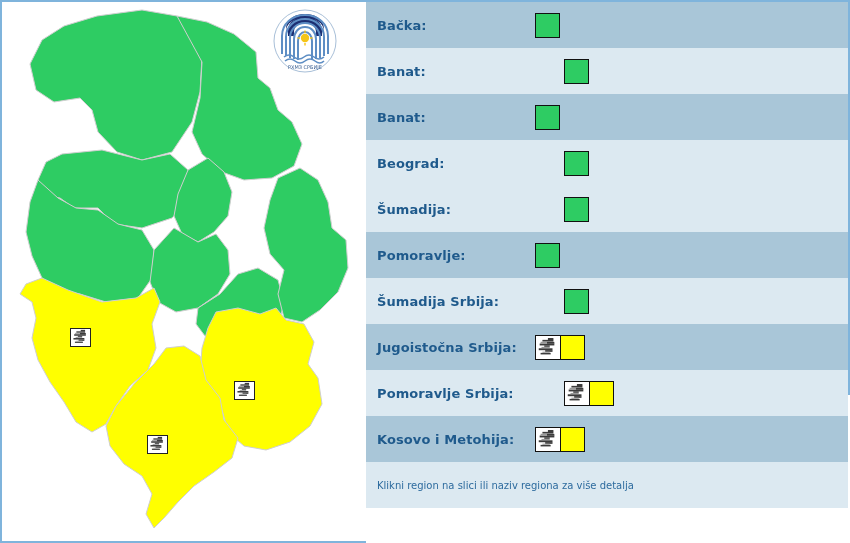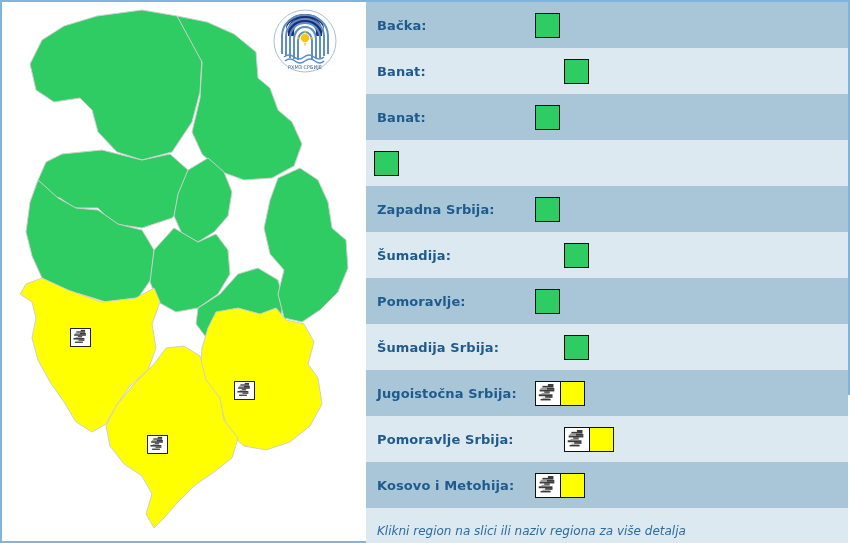--- a/index.html
+++ b/index.html
@@ -107,25 +107,24 @@
 
   .footer-row {
     height: 46px;
     display: flex;
     align-items: center;
     background: #dce9f1;
     box-sizing: border-box;
   }
   .footer-text {
     padding-left: 11px;
-    font-size: 12px;
+    font-size: 10px;
     color: #2d6b9e;
     font-weight: normal;
     white-space: nowrap;
-    font-style: italic;
   }
 </style>
 </head>
 <body>
 
 <div id="app">
 
   <div id="map-panel">
 
     <svg id="map-svg" viewBox="0 0 366 543">
@@ -252,26 +251,21 @@
             <div class="sev-swatch green"></div>
           </div>
         </div>
         <div class="row odd">
           <div class="row-label">Banat:</div>
           <div class="sev-wrap">
             <div class="sev-swatch green"></div>
           </div>
         </div>
         <div class="row even">
-          <div class="sev-wrap">
-            <div class="sev-swatch green"></div>
-          </div>
-        </div>
-        <div class="row odd">
-          <div class="row-label">Zapadna Srbija:</div>
+          <div class="row-label">Beograd:</div>
           <div class="sev-wrap">
             <div class="sev-swatch green"></div>
           </div>
         </div>
         <div class="row even">
           <div class="row-label">Šumadija:</div>
           <div class="sev-wrap">
             <div class="sev-swatch green"></div>
           </div>
         </div>

